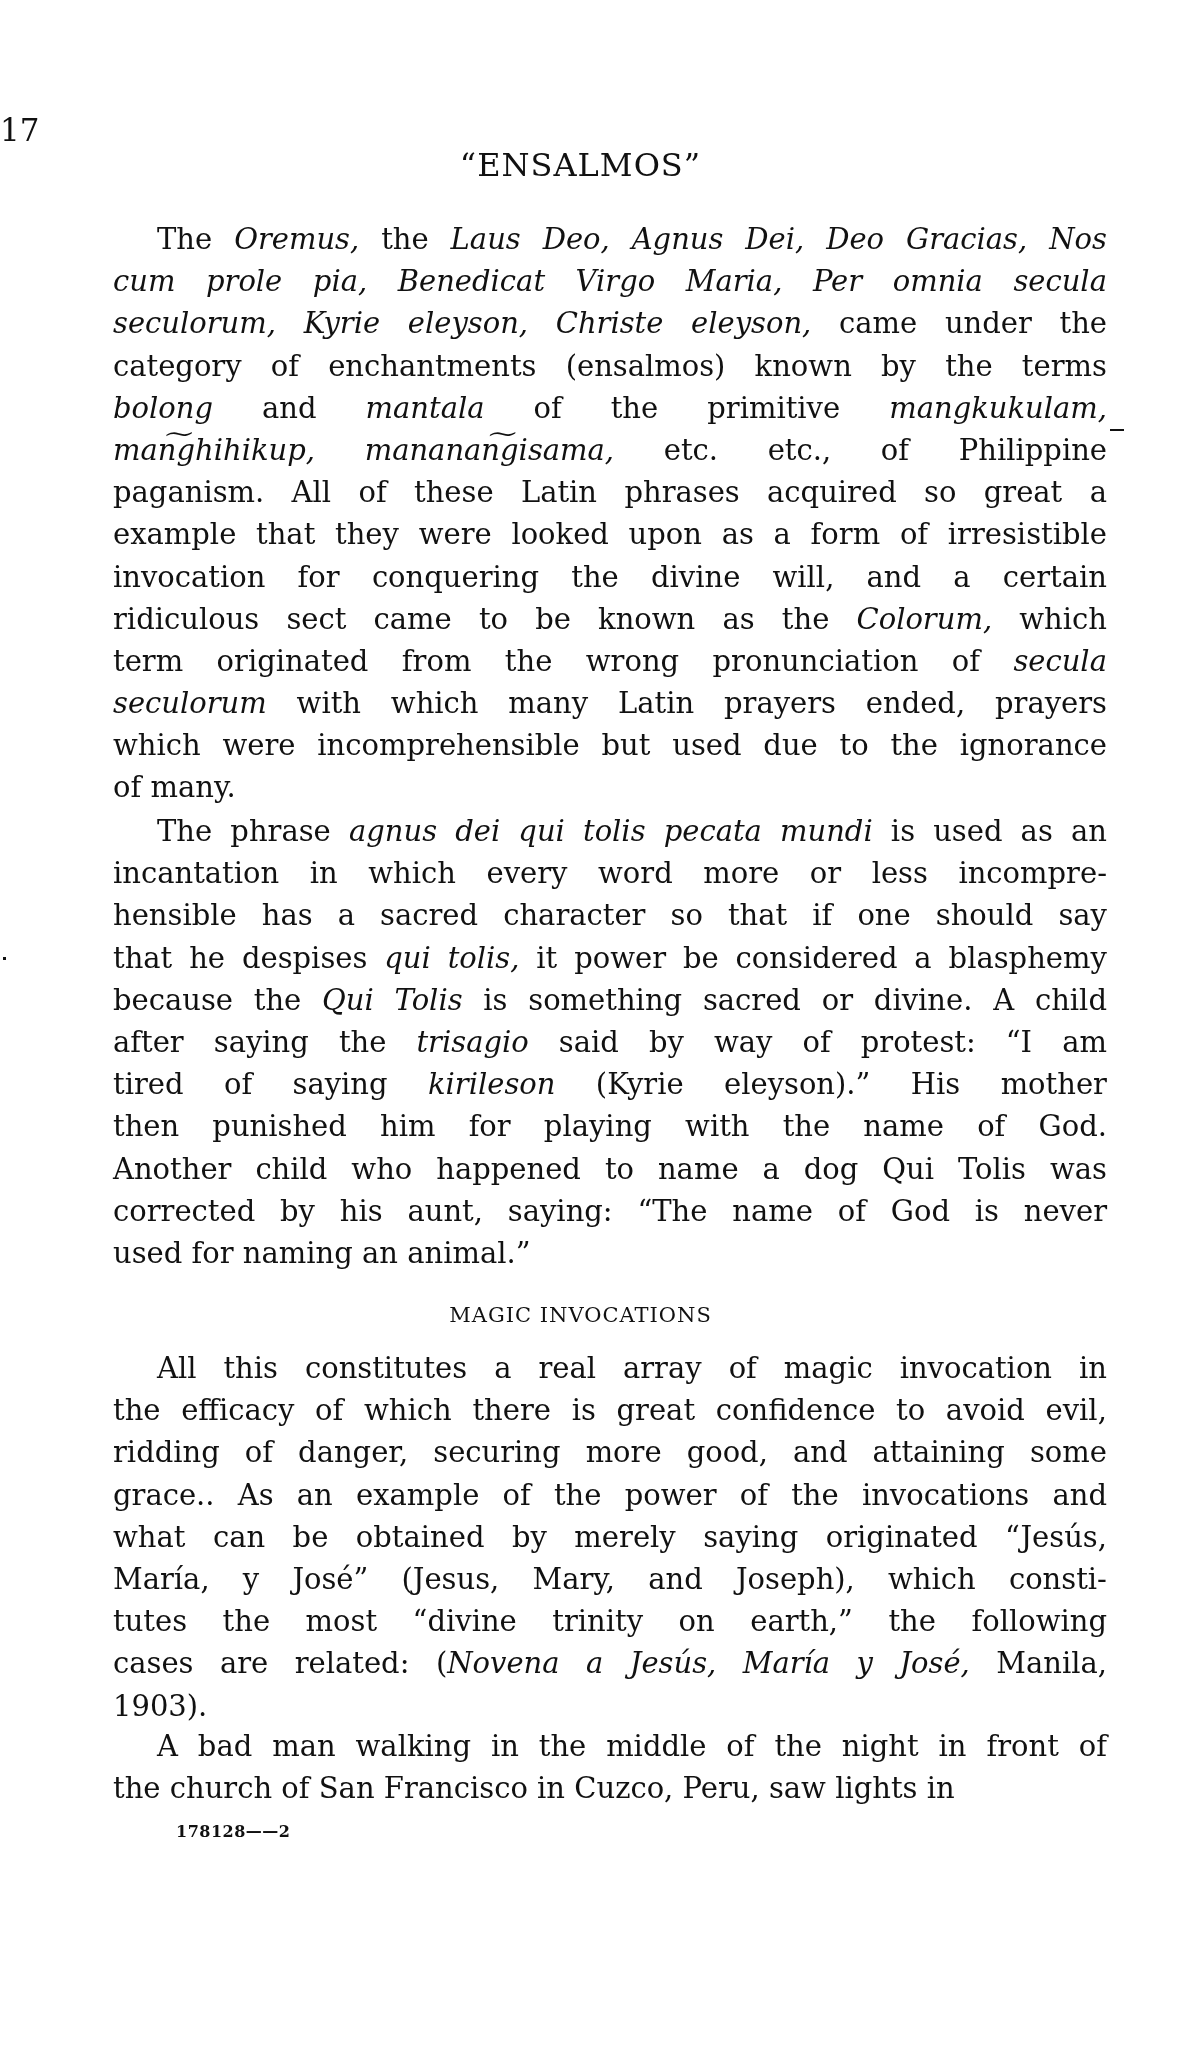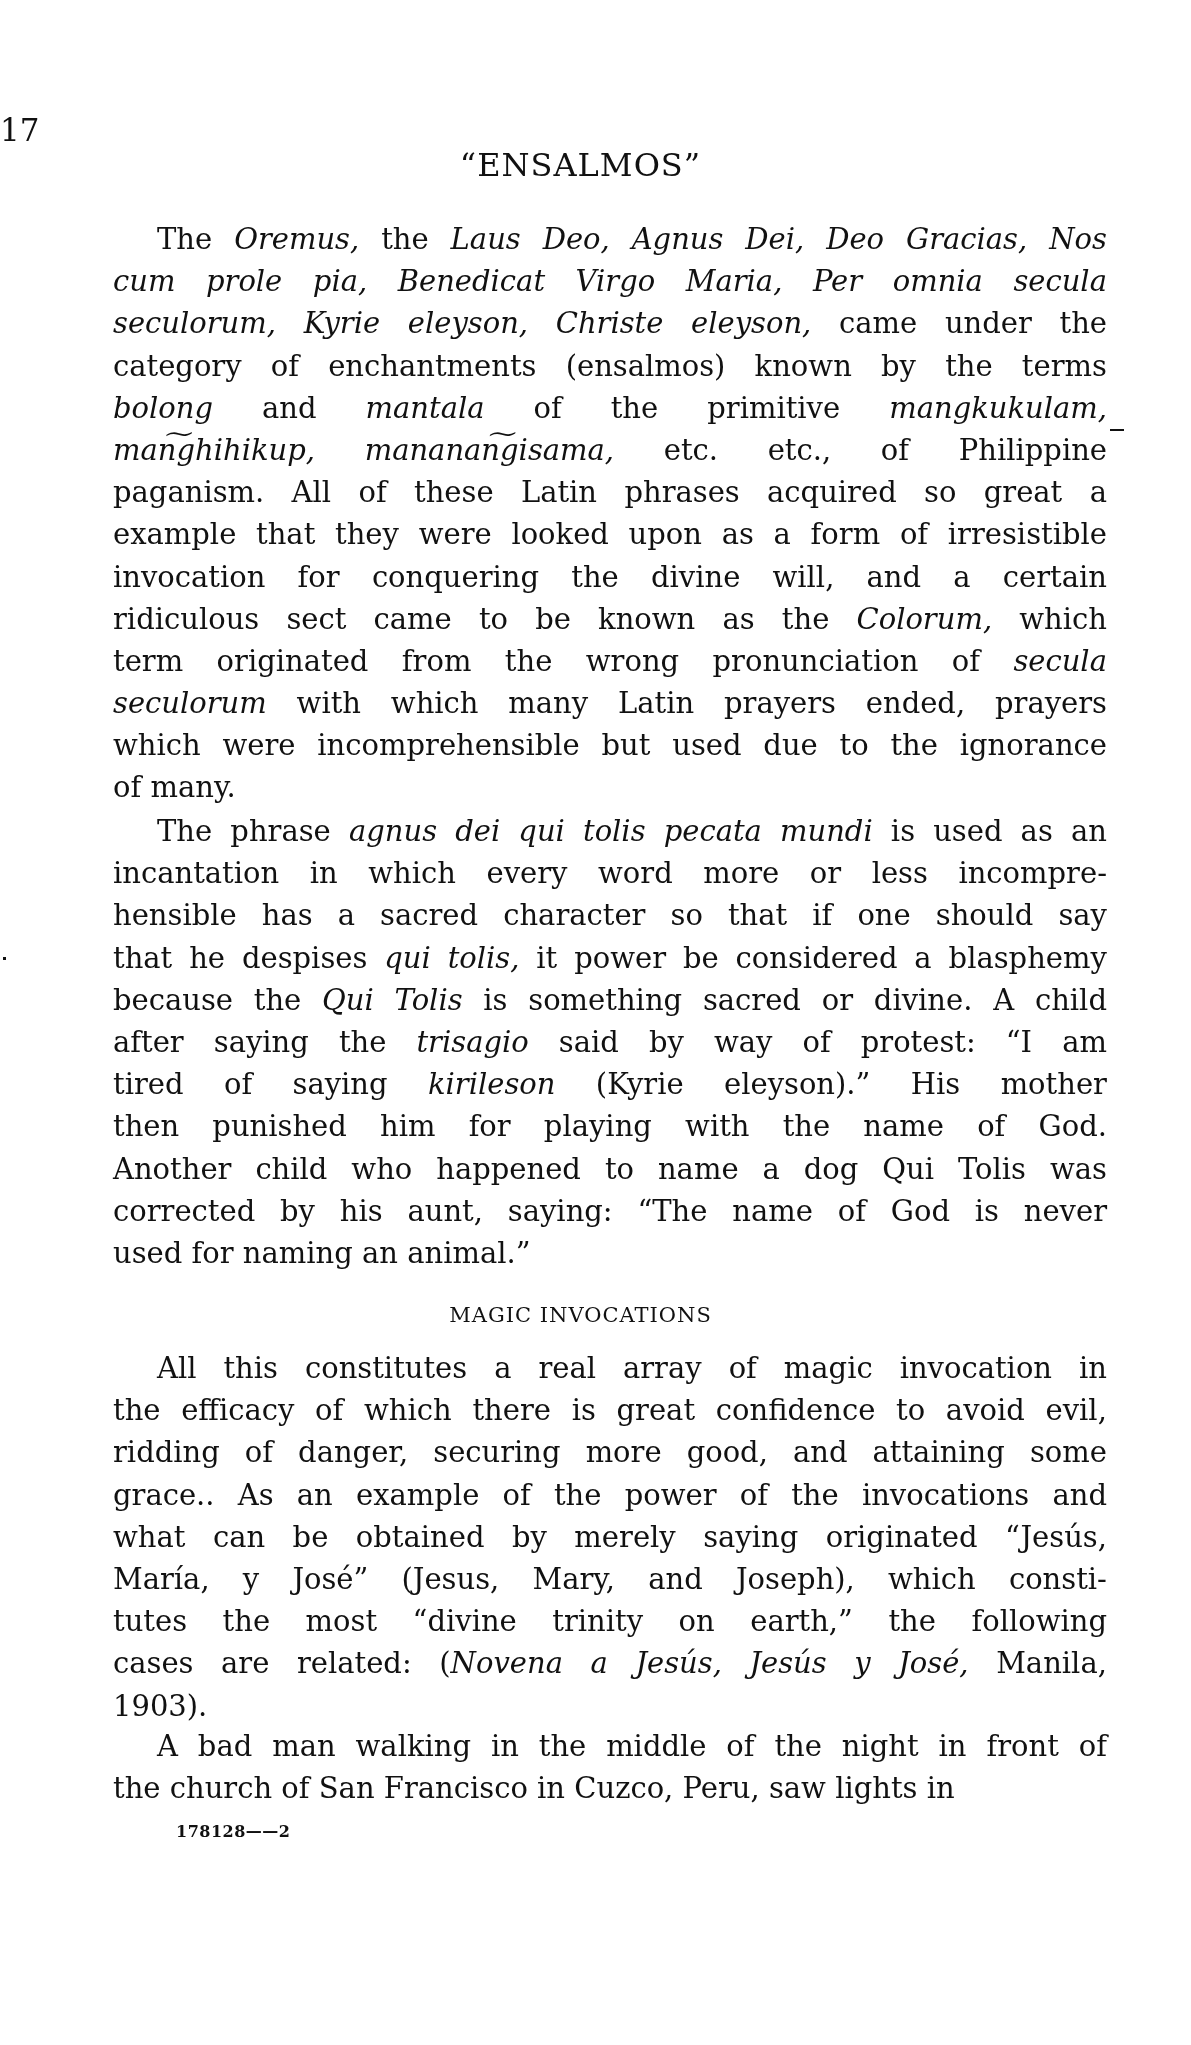--- a/index.html
+++ b/index.html
@@ -405,21 +405,21 @@
       <span class="w"><span>the</span></span>
       <span class="w"><span>following</span></span>
     </div>
     <div class="line">
       <span class="w"><span>cases</span></span>
       <span class="w"><span>are</span></span>
       <span class="w"><span>related:</span></span>
       <span class="w"><span>(</span><i>Novena</i></span>
       <span class="w"><i>a</i></span>
       <span class="w"><i>Jesús,</i></span>
-      <span class="w"><i>Jesús</i></span>
+      <span class="w"><i>María</i></span>
       <span class="w"><i>y</i></span>
       <span class="w"><i>José,</i></span>
       <span class="w"><span>Manila,</span></span>
     </div>
     <div class="line last">
       <span class="w"><span>1903).</span></span>
     </div>
   </div>
 <div class="block b4">
     <div class="line indent">

